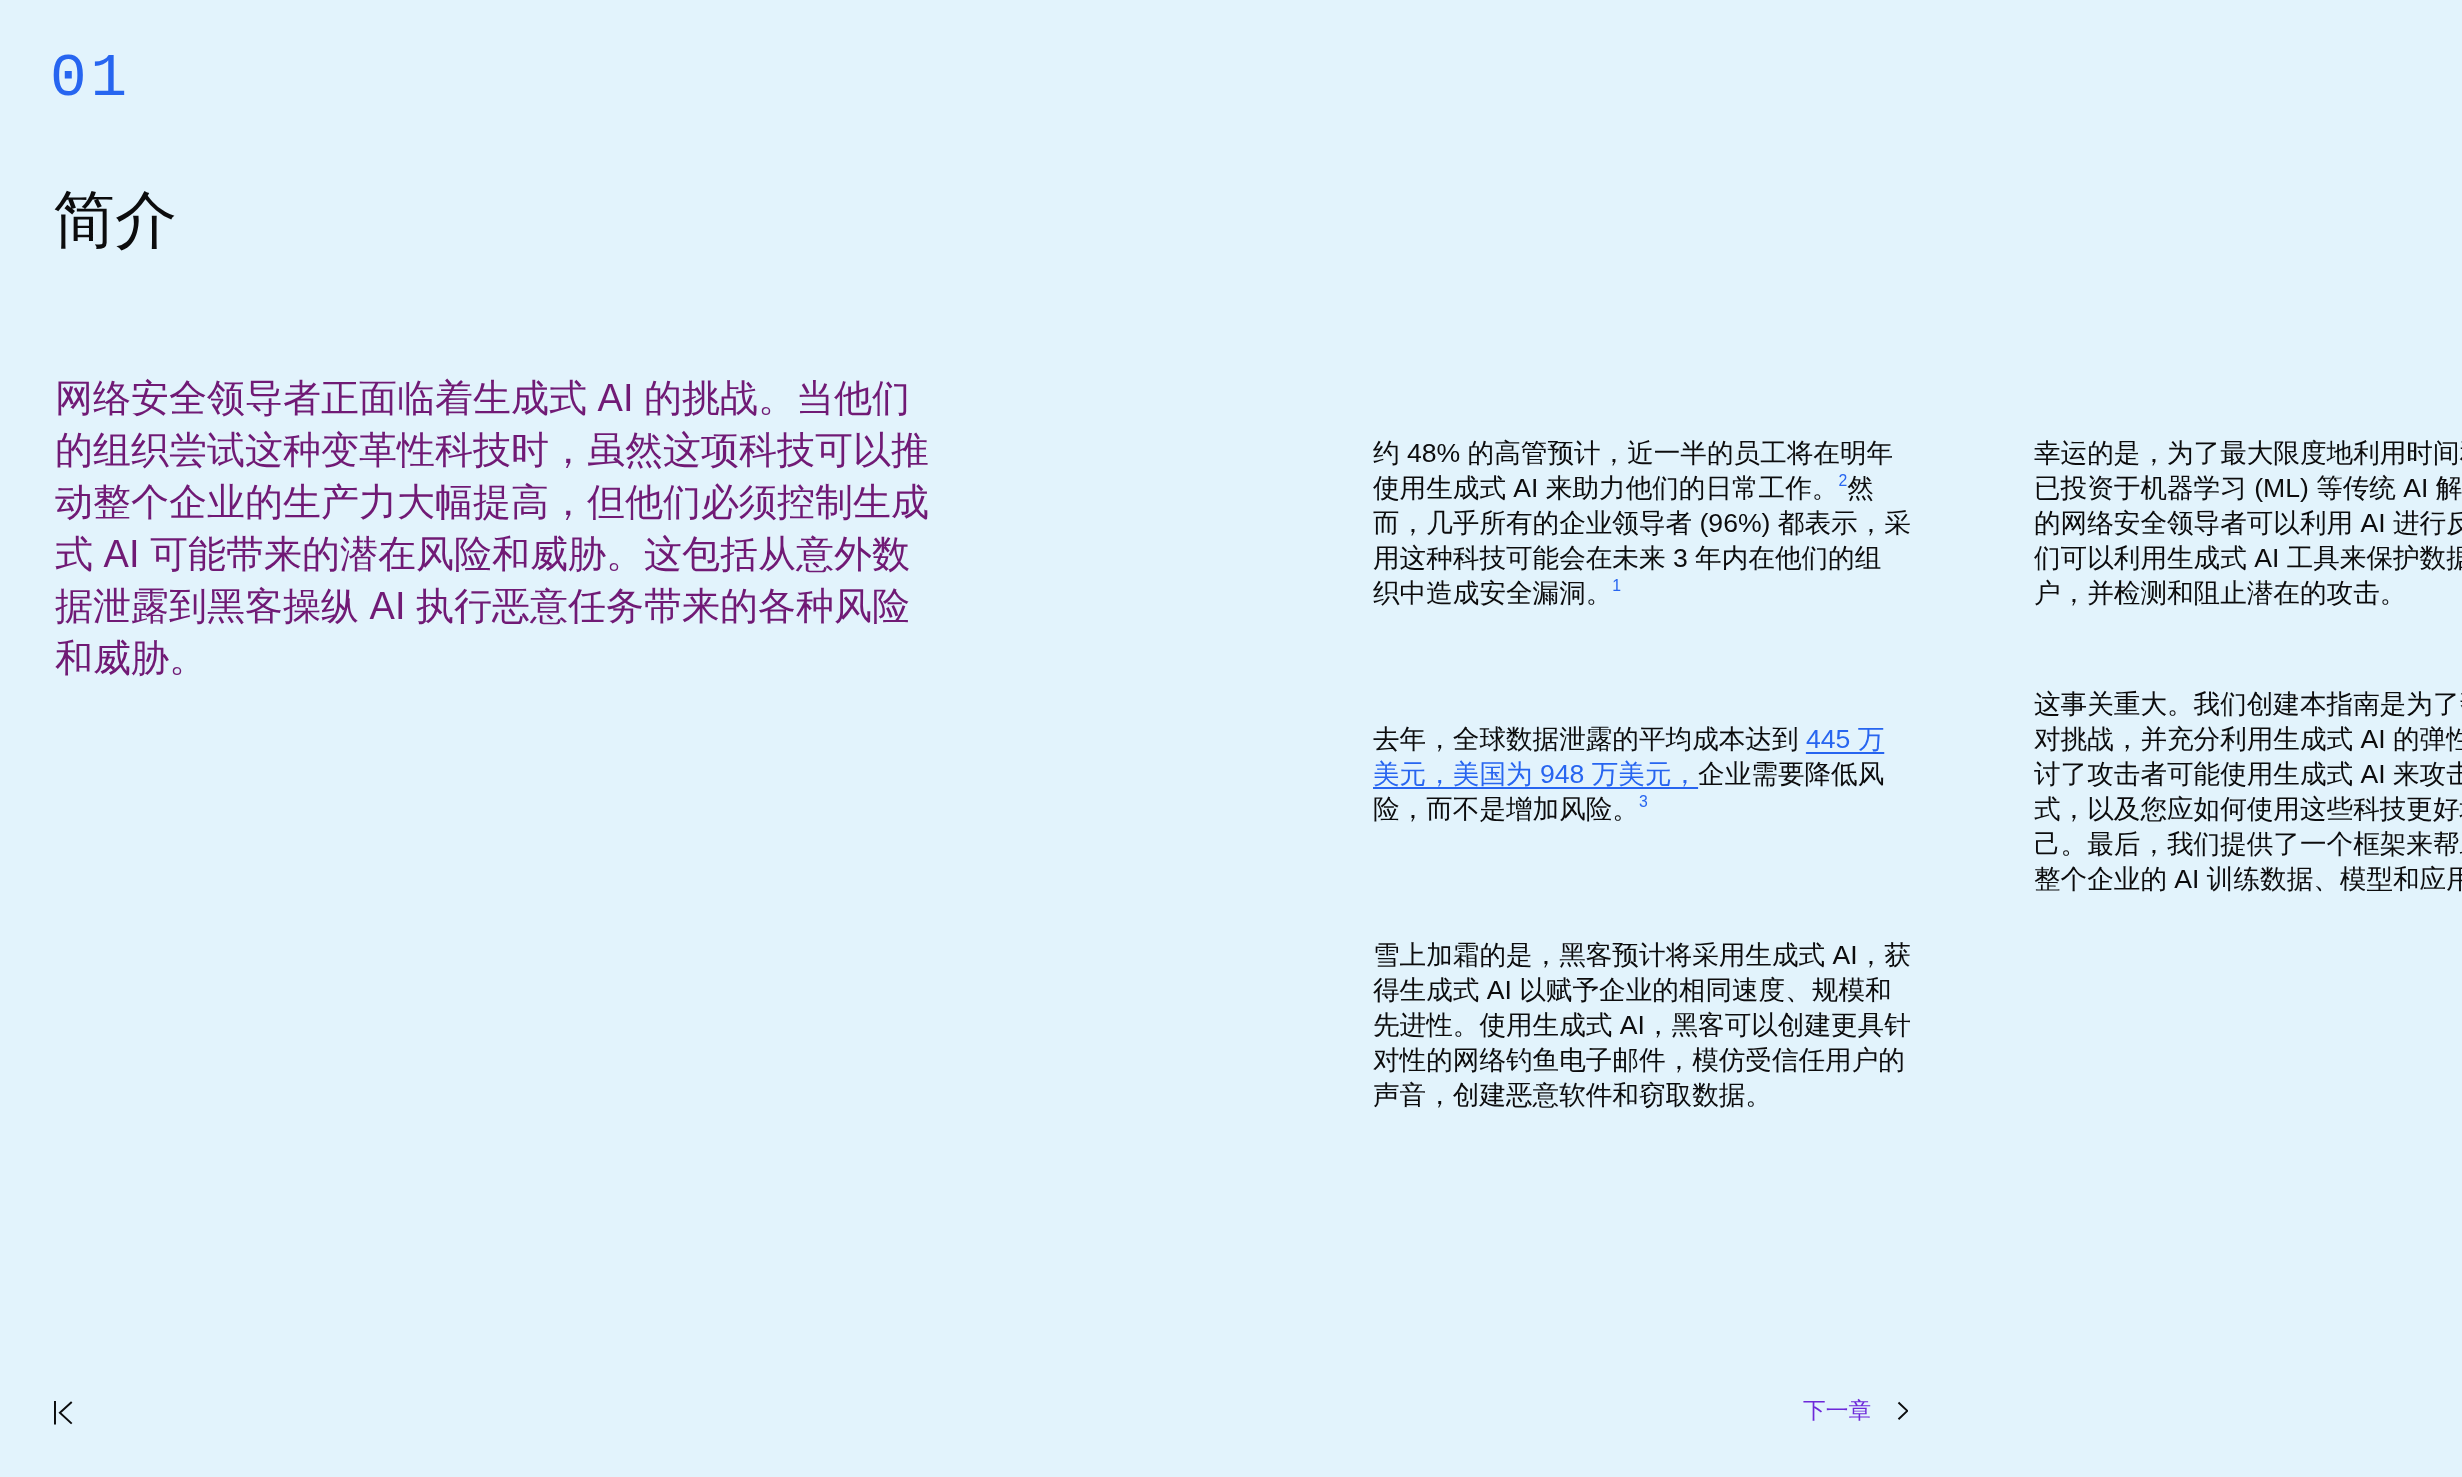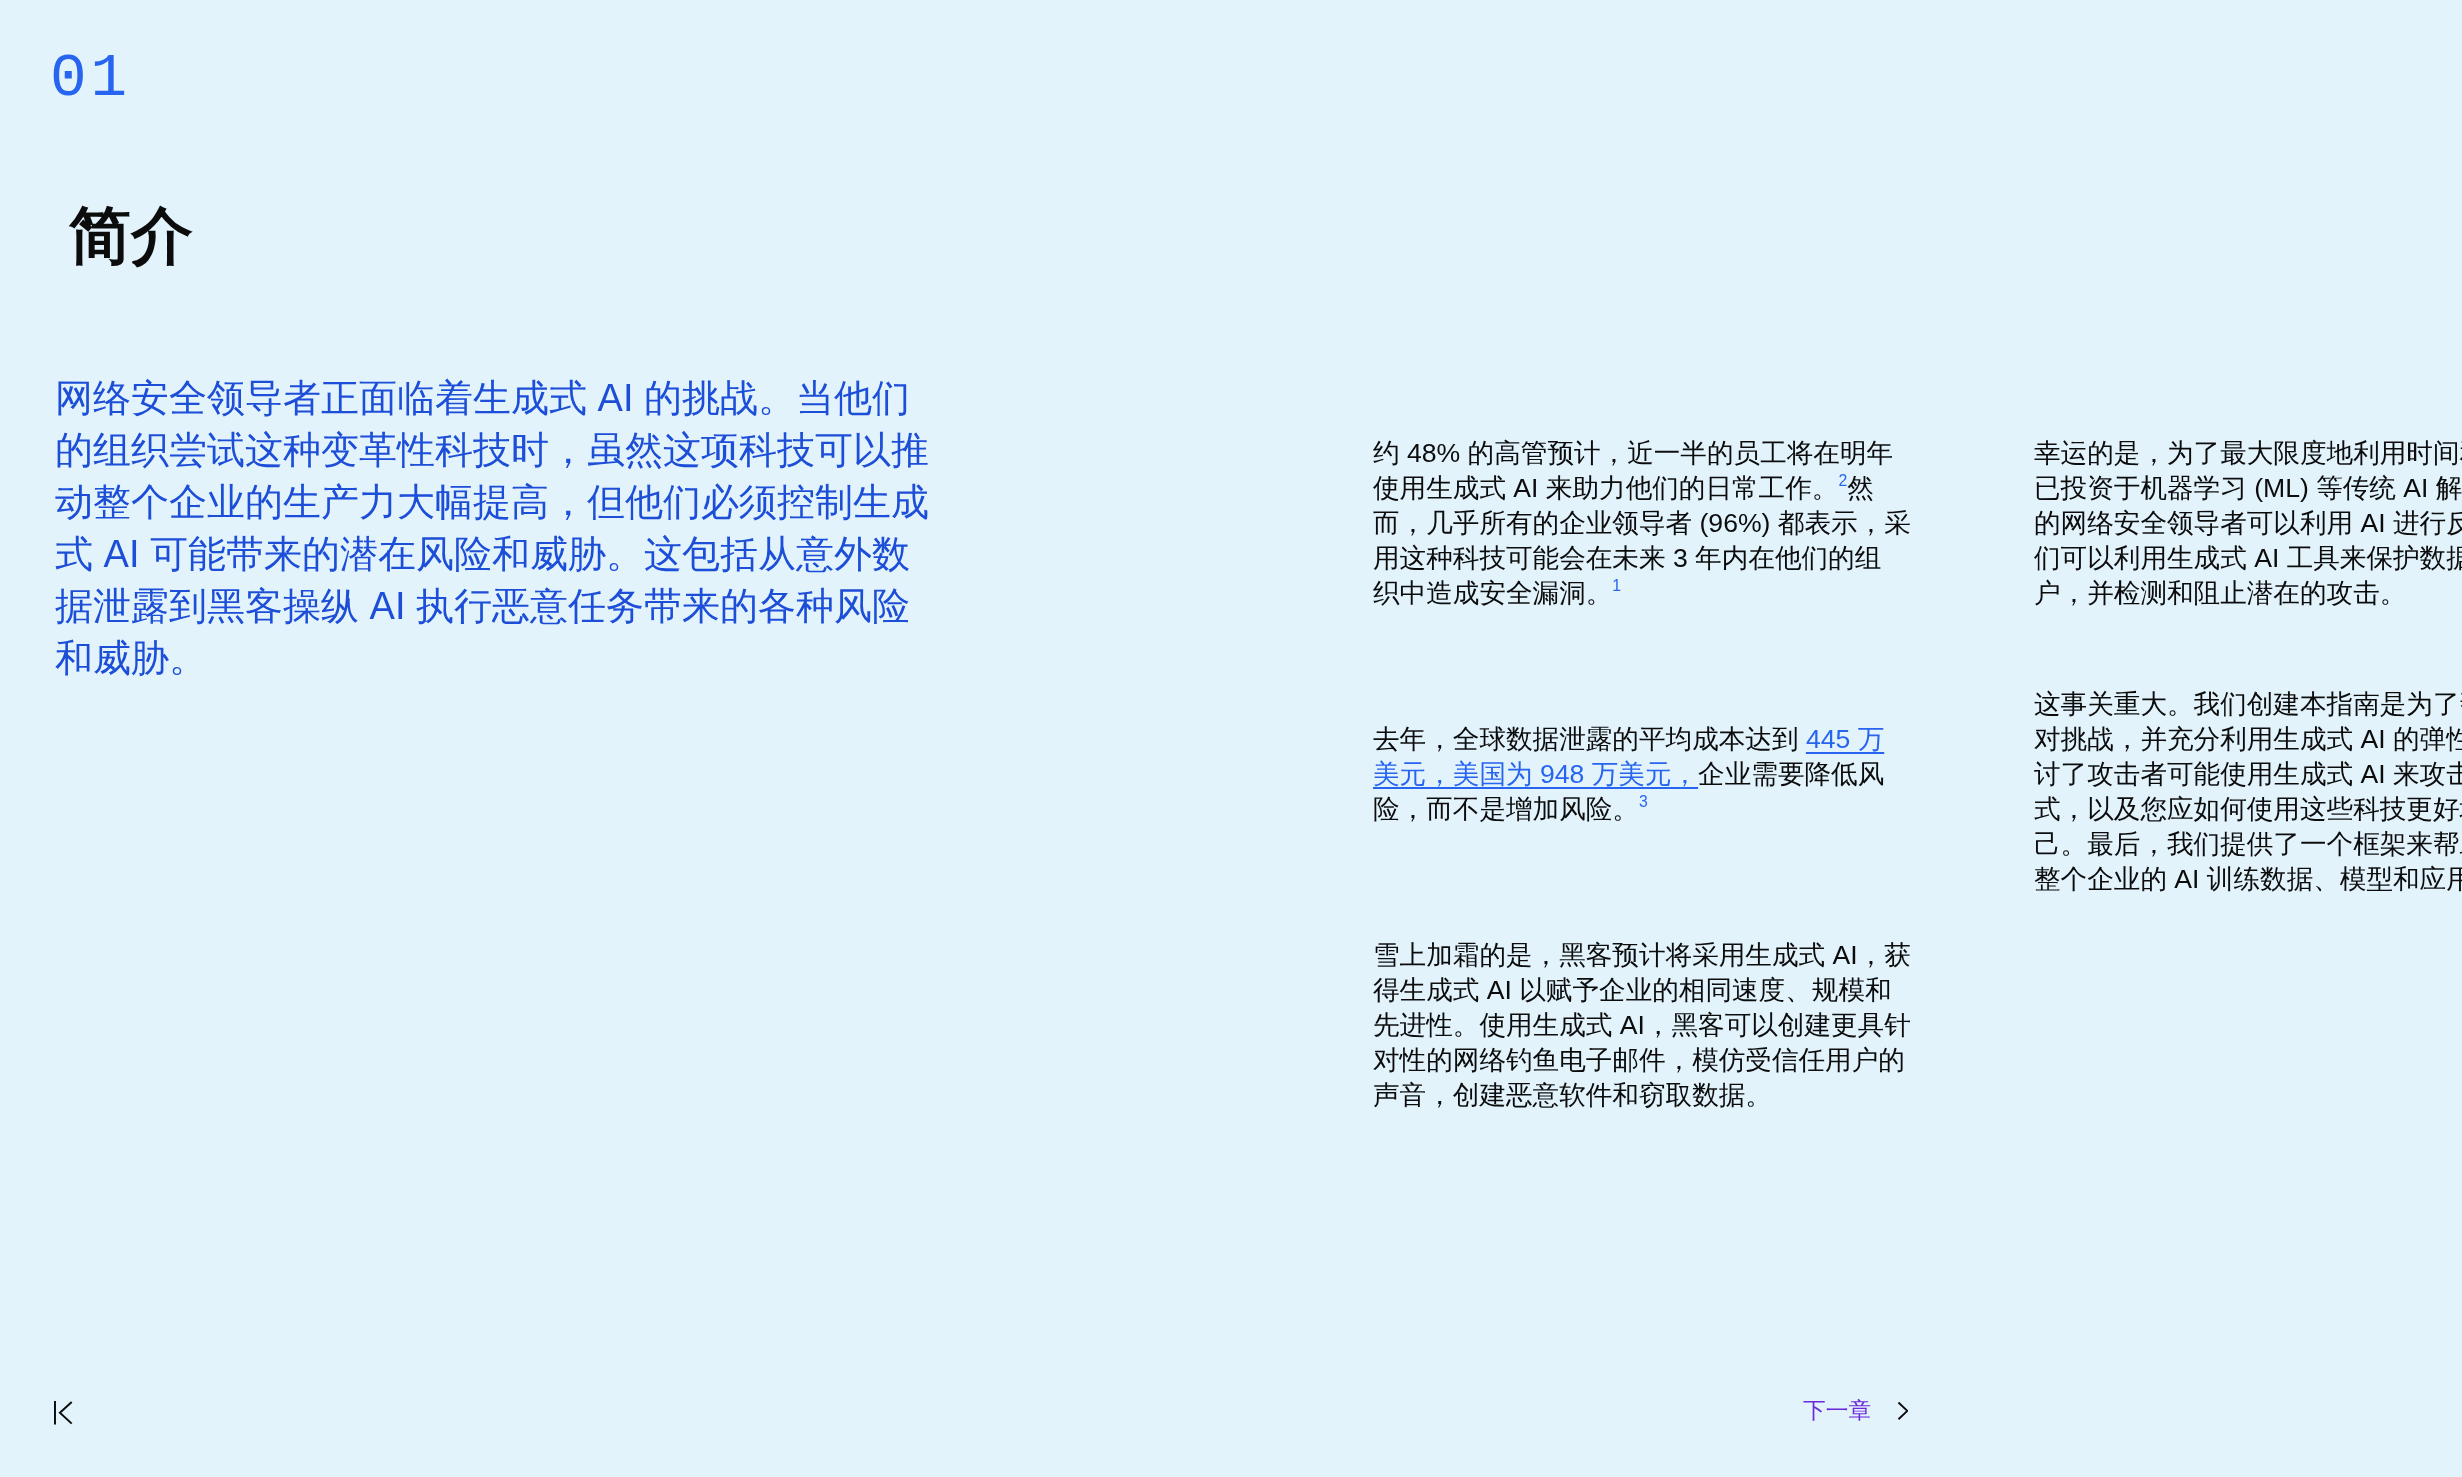--- a/index.html
+++ b/index.html
@@ -33,21 +33,21 @@
     color: #0C0C0D;
   }
   .lead-paragraph {
     position: absolute;
     left: 55px;
     top: 372px;
     width: 946px;
     font-size: 38px;
     line-height: 52px;
     white-space: pre-line;
-    color: #1d4ed8;
+    color: #701a75;
   }
   .text-col {
     position: absolute;
     top: 401px;
     width: 571px;
     font-size: 26.6px;
     line-height: 35px;
     white-space: pre-line;
     color: #0C0C0D;
   }
@@ -98,21 +98,21 @@
   }
   svg { display: block; }
 </style>
 </head>
 <body>
 
 <div class="page">
 
   <div class="chapter-number">01</div>
 
-  <h1 class="page-title" style="margin:16px; font-weight:700;">简介</h1>
+  <h1 class="page-title" style="margin:0; font-weight:400;">简介</h1>
 
   <div class="lead-paragraph">网络安全领导者正面临着生成式 AI 的挑战。当他们
 的组织尝试这种变革性科技时，虽然这项科技可以推
 动整个企业的生产力大幅提高，但他们必须控制生成
 式 AI 可能带来的潜在风险和威胁。这包括从意外数
 据泄露到黑客操纵 AI 执行恶意任务带来的各种风险
 和威胁。</div>
 
   <div class="text-col col-middle">
     <p><span>约 48% 的高管预计，近一半的员工将在明年

